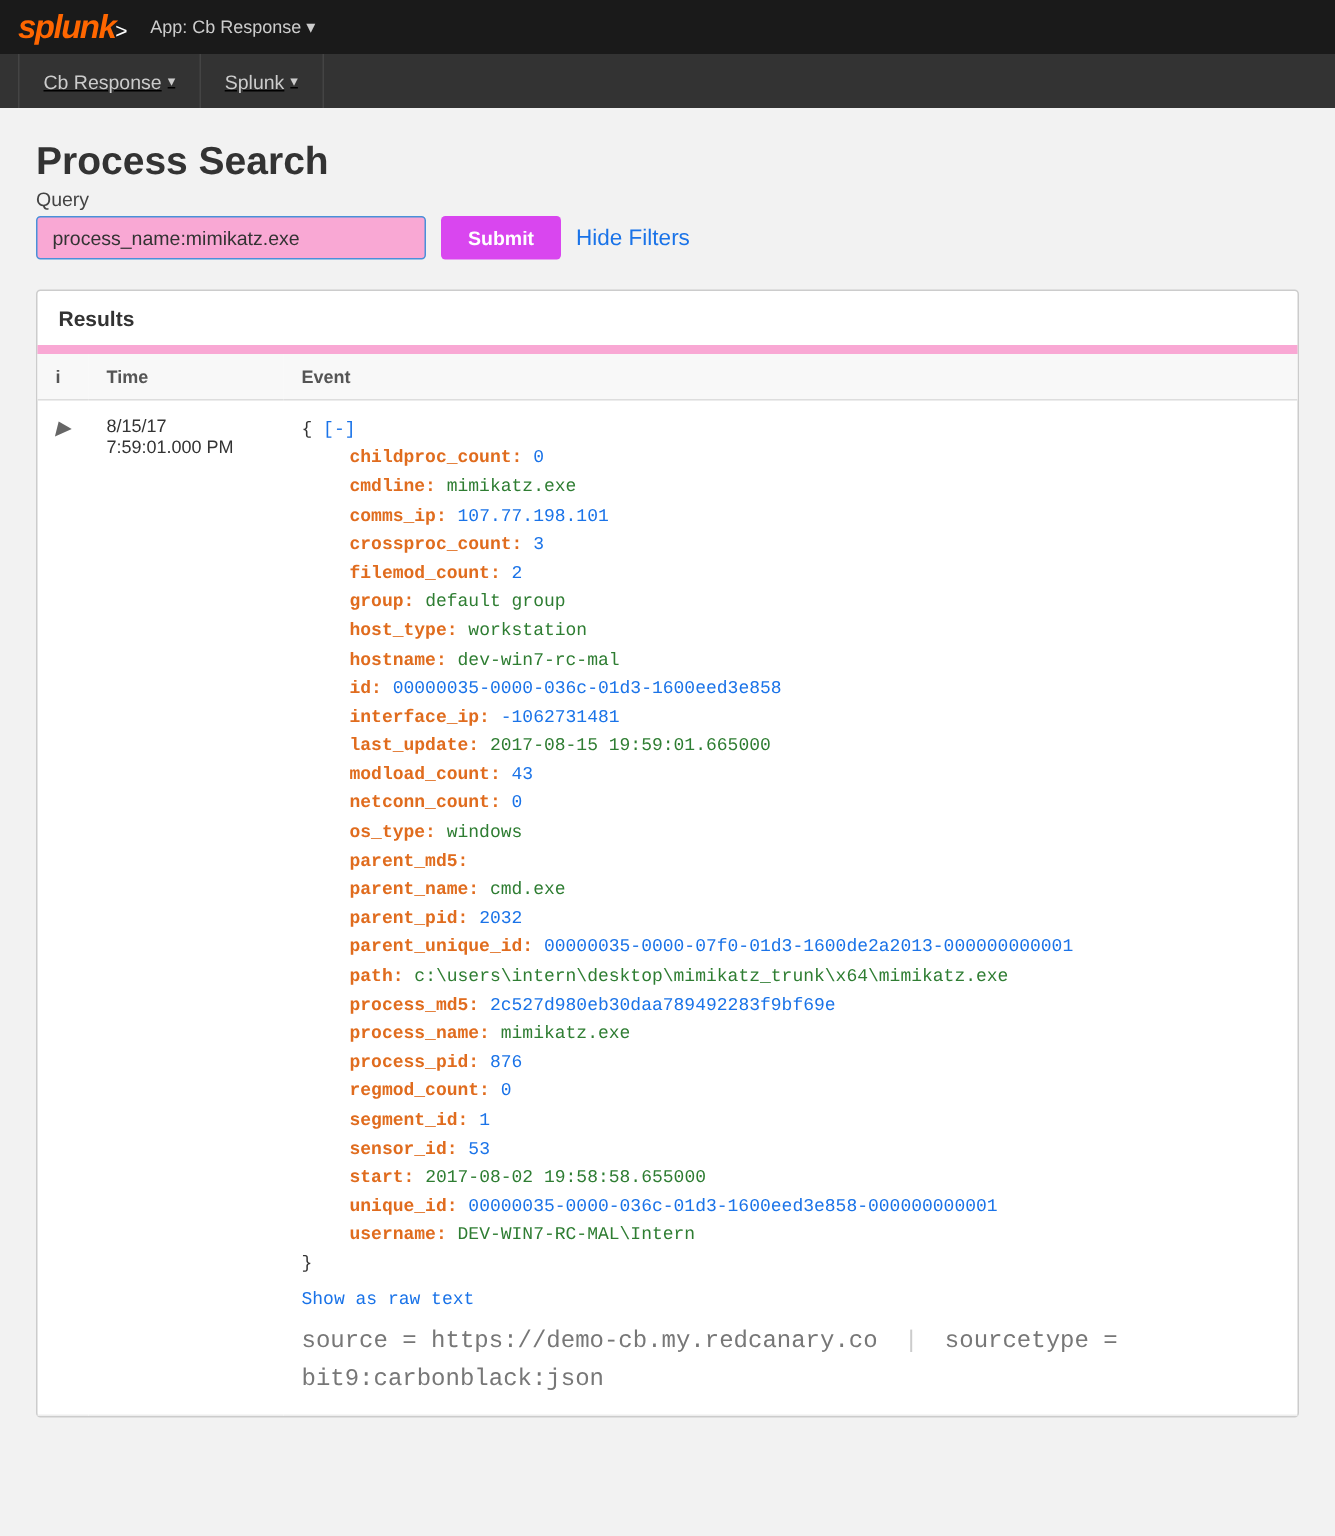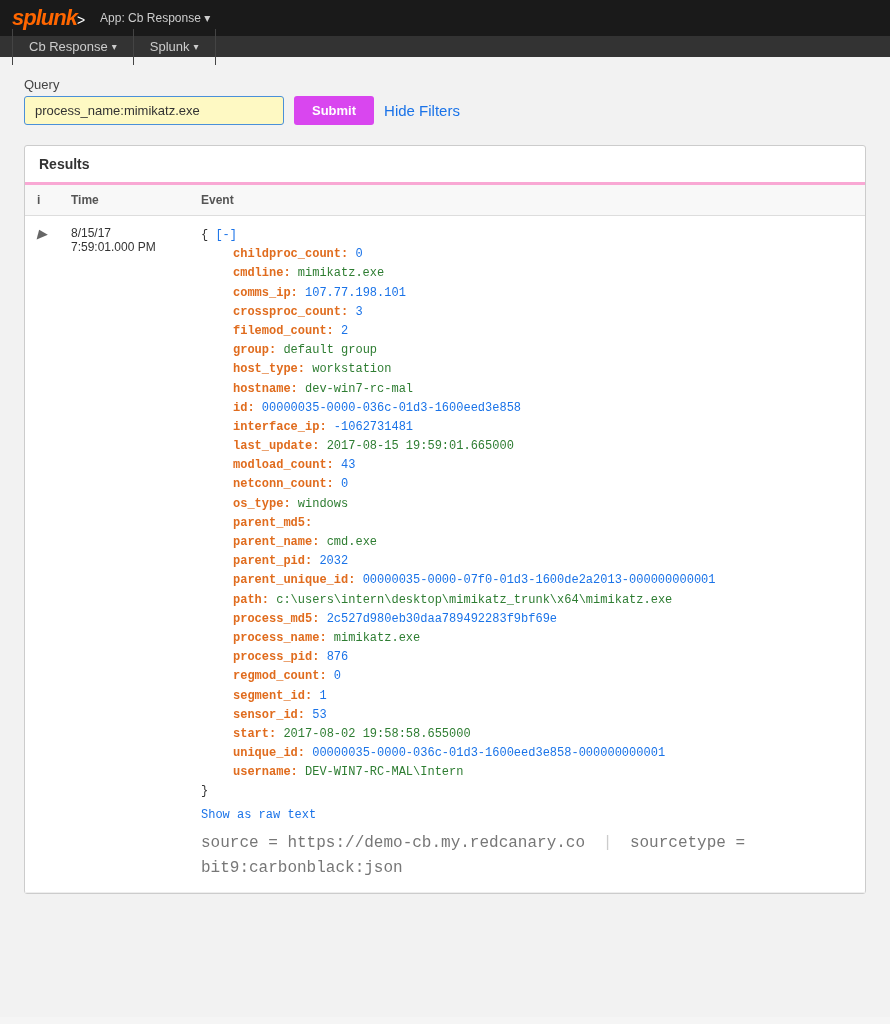--- a/index.html
+++ b/index.html
@@ -30,25 +30,26 @@
     .top-nav-link {
       color: #cccccc;
       font-size: 12px;
       text-decoration: none;
       cursor: pointer;
     }
 
     
     .sec-nav {
       background: #333333;
-      height: 21px;
+      height: 36px;
       display: flex;
       align-items: center;
       padding: 0 12px;
       gap: 0;
+      text-decoration: underline;
     }
     .sec-nav-item {
       color: #cccccc;
       font-size: 13px;
       padding: 0 16px;
       height: 36px;
       display: flex;
       align-items: center;
       cursor: pointer;
       border-right: 1px solid #444;
@@ -88,21 +89,21 @@
       margin-bottom: 20px;
     }
 
     .query-input {
       width: 260px;
       padding: 6px 10px;
       font-size: 13px;
       border: 1.5px solid #4a90d9;
       border-radius: 3px;
       outline: none;
-      background: #fef9c3;
+      background: #f9a8d4;
       color: #333;
     }
 
     .submit-btn {
       background: #d946ef;
       color: #fff;
       border: none;
       padding: 7px 18px;
       font-size: 13px;
       border-radius: 3px;
@@ -120,21 +121,21 @@
 
     
     .results-panel {
       background: #fff;
       border: 1px solid #ccc;
       border-radius: 3px;
     }
 
     .results-header {
       padding: 10px 14px;
-      border-bottom: 3px solid #f9a8d4;
+      border-bottom: 6px solid #f9a8d4;
       font-size: 14px;
       font-weight: bold;
       color: #333;
     }
 
     .results-table {
       width: 100%;
       border-collapse: collapse;
     }
 
@@ -225,20 +226,21 @@
     <span class="caret">▾</span>
   </div>
   <div class="sec-nav-item">
     <span>Splunk</span>
     <span class="caret">▾</span>
   </div>
 </div>
 
 <div class="main-content">
 
+  <h1 class="page-title">Process Search</h1>
 
   <div class="query-label">Query</div>
   <div class="query-row">
     <input class="query-input" type="text" value="process_name:mimikatz.exe" style="">
     <button class="submit-btn">Submit</button>
     <a class="hide-filters-link">Hide Filters</a>
   </div>
 
   <div class="results-panel">
     <div class="results-header">Results</div>

